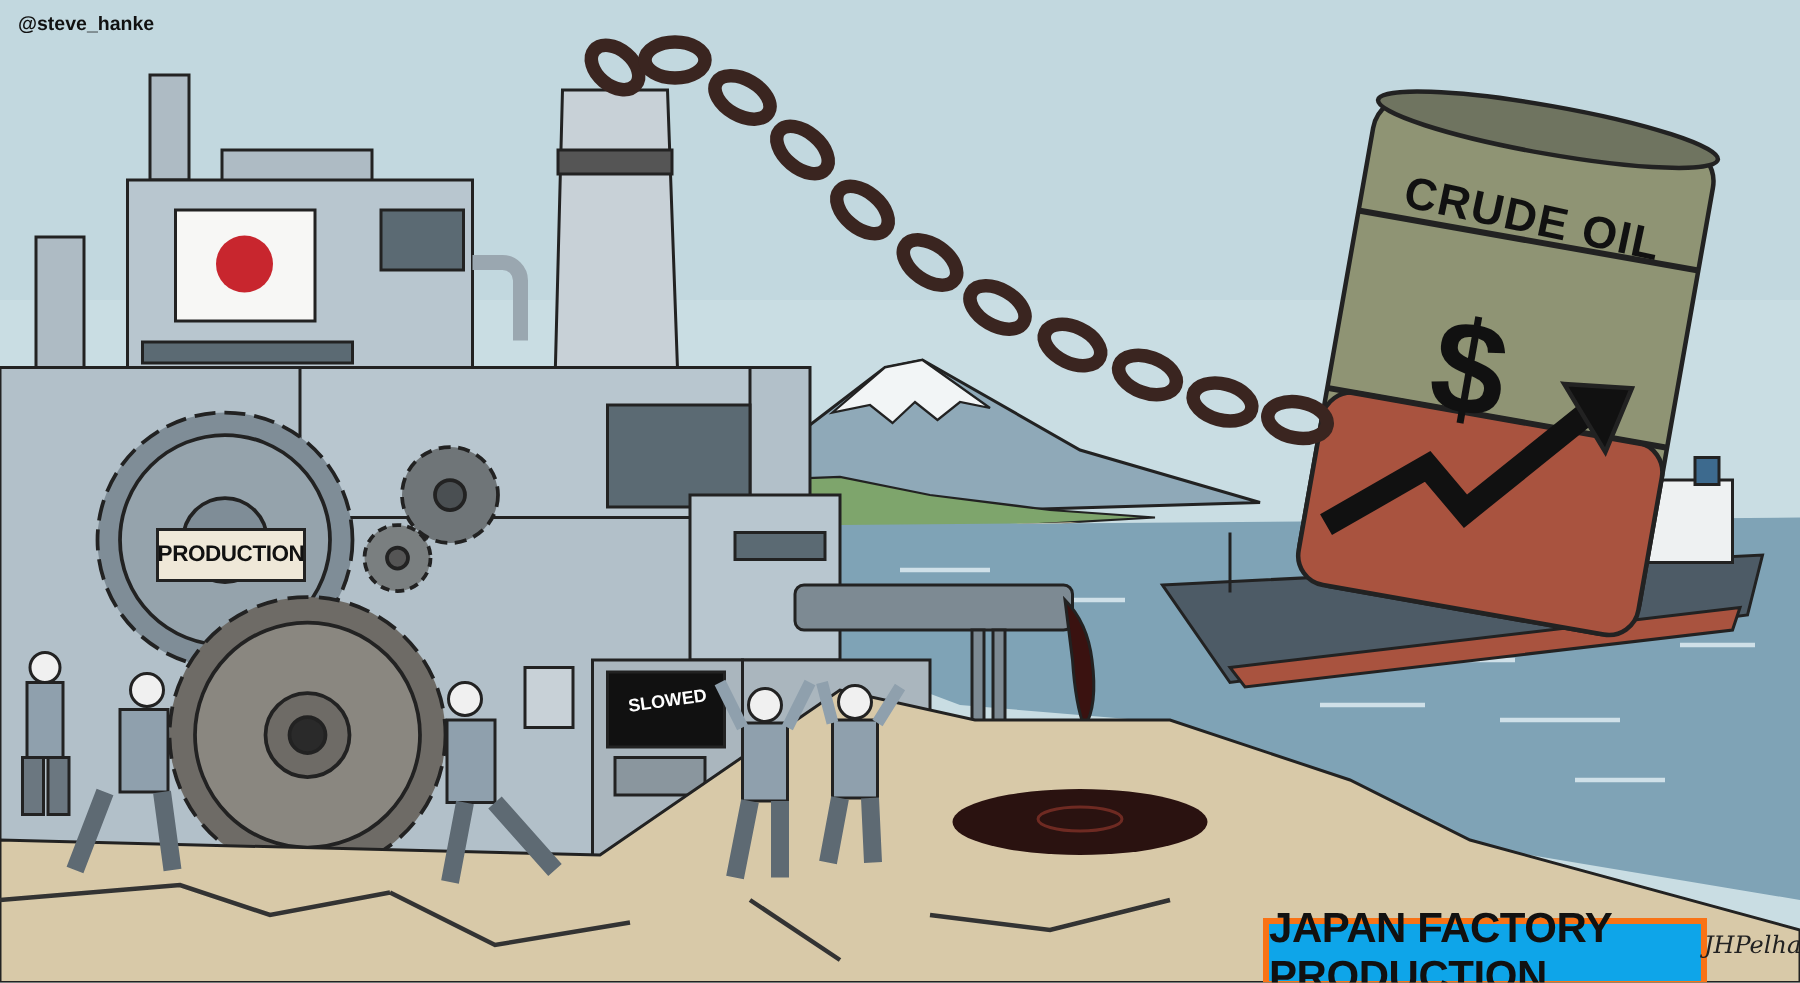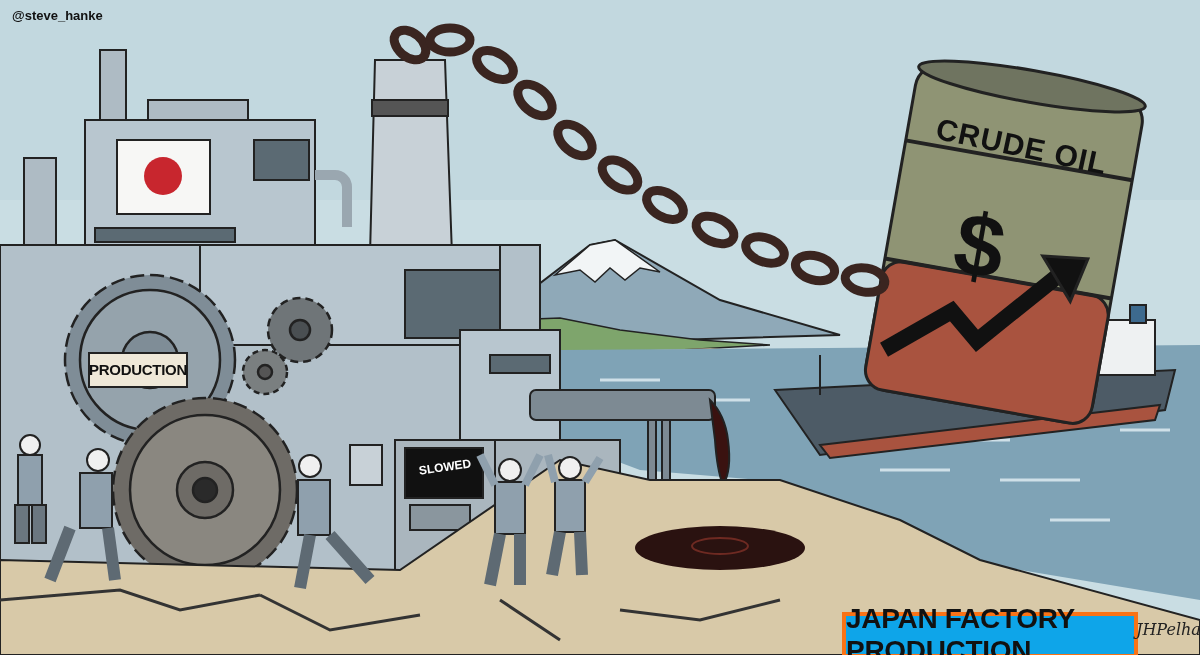--- a/index.html
+++ b/index.html
@@ -2,21 +2,21 @@
 <html><head>
 <meta charset="utf-8">
 <style>
   html, body { margin: 0; padding: 0; }
   body { width: 1200px; height: 655px; overflow: hidden; background: #c9dde3; font-family: "Liberation Sans", sans-serif; }
   .scene { position: relative; width: 1200px; height: 496px; }
   .scene svg { position: absolute; left: 0; top: 0; }
   .label { position: absolute; font-family: "Liberation Sans", sans-serif; font-weight: bold; color: #111; }
   .handle { top: 8px; left: 12px; font-size: 13px; }
   .sign { background: #efe8d8; border: 2px solid #222; text-align: center; line-height: 1.15; letter-spacing: -0.3px; }
-  .sign-production { left: 88px; top: 352px; width: 96px; height: 32px; font-size: 15px; display: flex; align-items: center; justify-content: center; }
+  .sign-production { left: 104px; top: 352px; width: 96px; height: 32px; font-size: 15px; display: flex; align-items: center; justify-content: center; }
   .sign-high { left: 296px; top: 380px; width: 92px; height: 46px; font-size: 14px; display: flex; align-items: center; justify-content: center; }
   .screen-text { left: 415px; top: 460px; width: 60px; font-size: 12px; color: #fff; text-align: center; transform: rotate(-8deg); }
   .barrel-title { left: 940px; top: 112px; font-size: 30px; transform: rotate(12deg); transform-origin: left top; letter-spacing: 1px; }
   .barrel-dollar { left: 955px; top: 195px; font-size: 88px; transform: rotate(10deg); }
   .caption { left: 842px; top: 612px; width: 288px; height: 38px; background: #0ea5e9; border: 4px solid #f97316; font-size: 28px; display: flex; align-items: center; justify-content: center; letter-spacing: -0.3px; }
   .signature { left: 1136px; top: 620px; font-size: 16px; font-family: "DejaVu Serif", serif; font-style: italic; font-weight: normal; color: #222; }
 </style>
 </head>
 <body>
 

